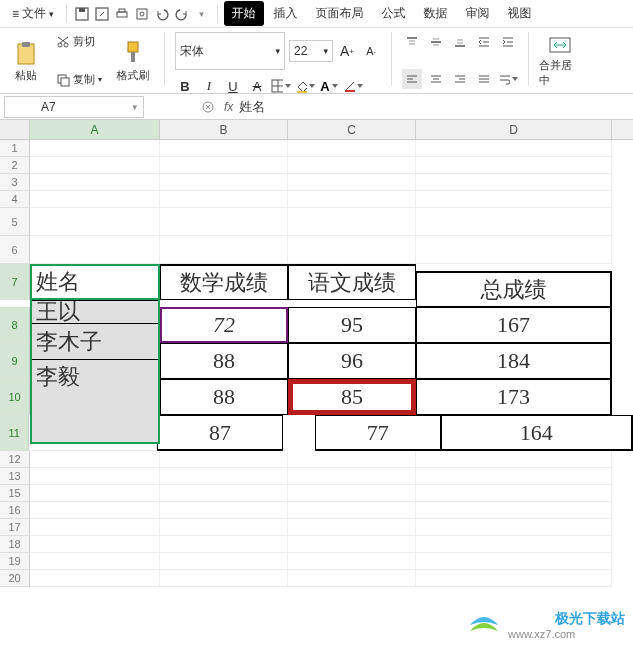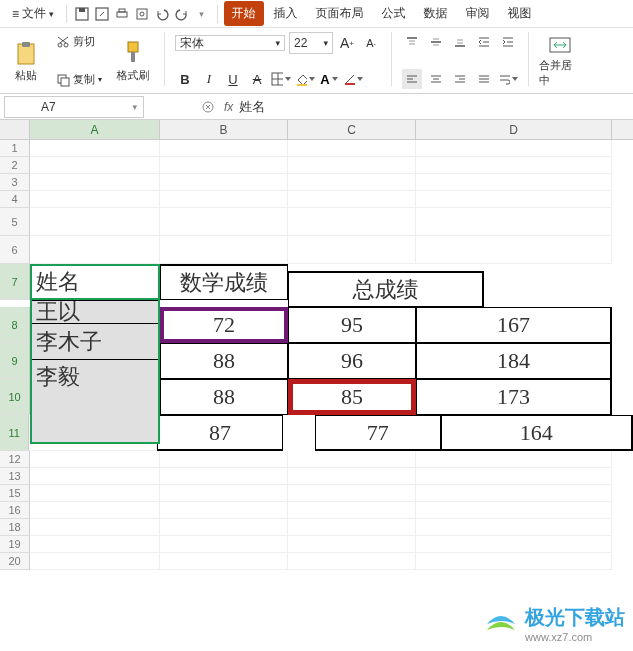--- a/index.html
+++ b/index.html
@@ -4,31 +4,31 @@
 <style>
 * { box-sizing: border-box; margin: 0; padding: 0; font-family: "Microsoft YaHei", Arial, sans-serif; }
 body { width: 633px; height: 651px; background: #fff; overflow: hidden; position: relative; font-size: 12px; color: #333; }
 
 
 .menubar { display: flex; align-items: center; height: 28px; background: #fff; border-bottom: 1px solid #e0e0e0; padding: 0 6px; gap: 2px; }
 .menu-file { display: flex; align-items: center; gap: 3px; padding: 2px 6px; cursor: pointer; }
 .menu-sep { width: 1px; height: 18px; background: #ddd; margin: 0 4px; }
 .micon { width: 18px; height: 18px; display: inline-flex; align-items: center; justify-content: center; cursor: pointer; }
 .tab { padding: 4px 8px; cursor: pointer; font-size: 12px; }
-.tab.active { background: #c2410c; color: #fff; border-radius: 3px; }
+.tab.active { background: #000000; color: #fff; border-radius: 3px; }
 
 
 .ribbon { display: flex; height: 66px; background: #fff; border-bottom: 1px solid #d0d0d0; padding: 4px 6px; gap: 6px; }
 .rgroup { display: flex; flex-direction: column; justify-content: space-between; }
 .rrow { display: flex; align-items: center; gap: 4px; }
 .paste-big { display: flex; flex-direction: column; align-items: center; justify-content: center; width: 40px; height: 58px; cursor: pointer; font-size: 11px; }
 .vbtn { display: flex; flex-direction: column; align-items: center; justify-content: center; width: 42px; height: 58px; cursor: pointer; font-size: 11px; gap: 2px; }
 .small-btn { display: flex; align-items: center; gap: 3px; padding: 2px 4px; cursor: pointer; font-size: 11px; }
 .rsep { width: 1px; height: 54px; background: #e0e0e0; margin: 0 4px; }
-.font-sel { width: 110px; height: 16px; border: 1px solid #ccc; display: flex; align-items: center; padding: 0 4px; font-size: 12px; justify-content: space-between; cursor: pointer; }
+.font-sel { width: 110px; height: 38px; border: 1px solid #ccc; display: flex; align-items: center; padding: 0 4px; font-size: 12px; justify-content: space-between; cursor: pointer; }
 .size-sel { width: 44px; height: 22px; border: 1px solid #ccc; display: flex; align-items: center; padding: 0 4px; font-size: 12px; justify-content: space-between; cursor: pointer; }
 .ibtn { width: 20px; height: 20px; display: inline-flex; align-items: center; justify-content: center; cursor: pointer; font-size: 13px; }
 .ibtn.drop::after { content: ""; border-left: 3px solid transparent; border-right: 3px solid transparent; border-top: 4px solid #666; margin-left: 2px; }
 
 
 .fbar { display: flex; align-items: center; height: 26px; border-bottom: 1px solid #d0d0d0; }
 .namebox { width: 140px; height: 22px; border: 1px solid #ccc; margin: 0 4px; display: flex; align-items: center; justify-content: space-between; padding: 0 6px; font-size: 12px; cursor: text; }
 .fx-area { display: flex; align-items: center; gap: 6px; padding-left: 50px; }
 .fx-label { font-style: italic; color: #666; }
 .fx-val { font-size: 13px; }
@@ -49,21 +49,21 @@
 .tcell.left { padding-left: 4px; }
 .tcell.center { justify-content: center; }
 
 
 .selection { position: absolute; border: 2px solid #1a9e55; pointer-events: none; }
 .active-cell { position: absolute; border: 2px solid #1a9e55; background: #fff; pointer-events: none; }
 
 
 .watermark { position: absolute; right: 8px; bottom: 8px; display: flex; align-items: center; gap: 6px; opacity: 0.95; }
 .wm-txt { display: flex; flex-direction: column; font-size: 12px; }
-.wm-name { color: #2aa0e0; font-weight: bold; font-size: 20px; }
+.wm-name { color: #2aa0e0; font-weight: bold; font-size: 14px; margin-left: 47px; }
 .wm-url { color: #888; font-size: 11px; }
 
 svg { display: block; }
 </style>
 </head>
 <body>
 
 <div class="menubar">
   <div class="menu-file">
     <span>≡</span>
@@ -349,26 +349,27 @@
       <div class="cell cw-A rh-md"></div>
       <div class="cell cw-B rh-md"></div>
       <div class="cell cw-C rh-md"></div>
       <div class="cell cw-D rh-md"></div>
     </div>
 
   <div class="row">
       <div class="rowhdr rh-lg sel">7</div>
     <div class="cell cw-A rh-lg"></div>
     <div class="cell cw-B rh-lg tcell center" style="border:1px solid #000;border-top:2px solid #000;">数学成绩</div>
+    <div class="cell cw-C rh-lg tcell center" style="border:1px solid #000;border-top:2px solid #000;">语文成绩</div>
     <div class="cell cw-D rh-lg tcell center" style="border:1px solid #000;border-top:2px solid #000;border-right:2px solid #000;margin-top:7px;">总成绩</div>
   </div>
   <div class="row">
       <div class="rowhdr rh-lg sel">8</div>
     <div class="cell cw-A rh-lg"></div>
-    <div class="cell cw-B rh-lg tcell center" style="border:4px solid #701a75;">72</div>
+    <div class="cell cw-B rh-lg tcell center" style="border:2px solid #701a75;font-style:italic;">72</div>
     <div class="cell cw-C rh-lg tcell center" style="border:1px solid #000;">95</div>
     <div class="cell cw-D rh-lg tcell center" style="border:1px solid #000;border-right:2px solid #000;">167</div>
   </div>
   <div class="row">
       <div class="rowhdr rh-lg sel">9</div>
     <div class="cell cw-A rh-lg"></div>
     <div class="cell cw-B rh-lg tcell center" style="border:1px solid #000;">88</div>
     <div class="cell cw-C rh-lg tcell center" style="border:1px solid #000;">96</div>
     <div class="cell cw-D rh-lg tcell center" style="border:1px solid #000;border-right:2px solid #000;">184</div>
   </div>
@@ -403,20 +404,27 @@
     </div>
   <div class="row">
       <div class="rowhdr rh-sm">15</div>
       <div class="cell cw-A rh-sm"></div>
       <div class="cell cw-B rh-sm"></div>
       <div class="cell cw-C rh-sm"></div>
       <div class="cell cw-D rh-sm"></div>
     </div>
   <div class="row">
       <div class="rowhdr rh-sm">16</div>
+      <div class="cell cw-A rh-sm"></div>
+      <div class="cell cw-B rh-sm"></div>
+      <div class="cell cw-C rh-sm"></div>
+      <div class="cell cw-D rh-sm"></div>
+    </div>
+  <div class="row">
+      <div class="rowhdr rh-sm">17</div>
       <div class="cell cw-A rh-sm"></div>
       <div class="cell cw-B rh-sm"></div>
       <div class="cell cw-C rh-sm"></div>
       <div class="cell cw-D rh-sm"></div>
     </div>
   <div class="row">
       <div class="rowhdr rh-sm">18</div>
       <div class="cell cw-A rh-sm"></div>
       <div class="cell cw-B rh-sm"></div>
       <div class="cell cw-C rh-sm"></div>

